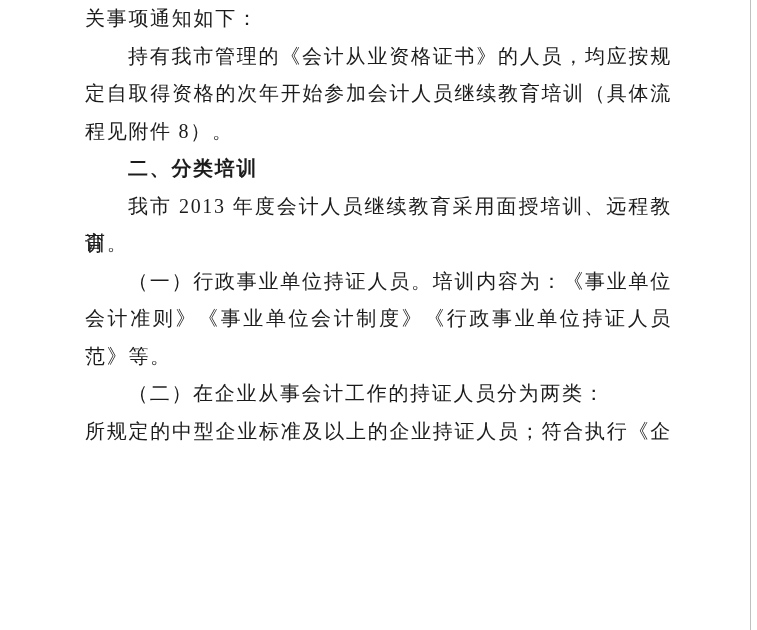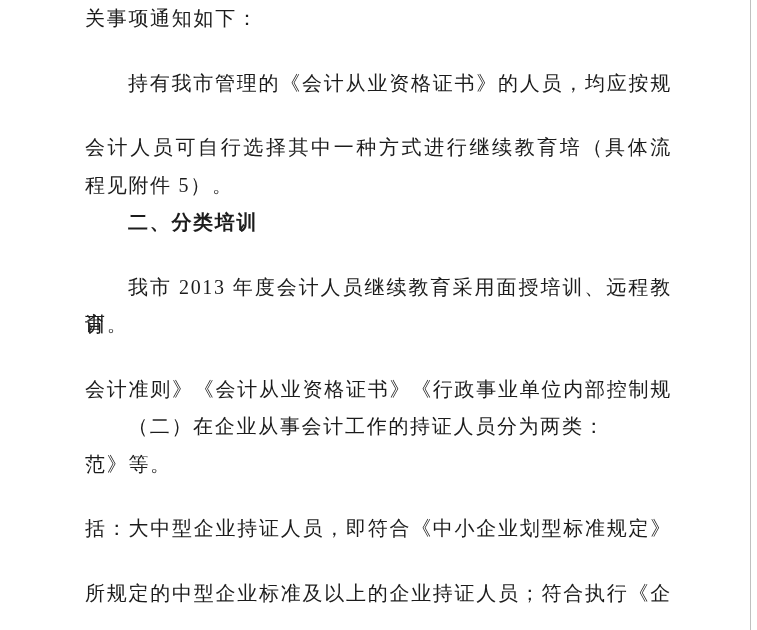--- a/index.html
+++ b/index.html
@@ -28,21 +28,20 @@
     font-size: 20px;
     letter-spacing: 1.7px;
     white-space: nowrap;
     font-family: "Liberation Serif", serif;
   }
   .line.justify {
     white-space: normal;
     text-align: justify;
     text-align-last: justify;
     text-justify: inter-character;
-    margin-top: 27px;
   }
   .line.indent {
     padding-left: 43px;
   }
   .line.indent.justify {
     padding-left: 0;
     text-indent: 43px;
   }
   .line.heading {
     font-family: "Liberation Sans", sans-serif;
@@ -58,26 +57,26 @@
     background: var(--rule-color, #c0c0c0);
   }
 </style>
 </head>
 <body style="--page-bg: #ffffff; --text-color: #1c1c1c; --rule-color: #c0c0c0;">
 
 <div class="doc-page">
   <div id="doc-lines">
       <div class="line">关事项通知如下：</div>
       <div class="line indent justify">持有我市管理的《会计从业资格证书》的人员，均应按规</div>
-      <div class="line justify">会计人员可自行选择其中一种方式进行继续教育培（具体流</div>
-      <div class="line">程见附件 5）。</div>
+      <div class="line justify">定自取得资格的次年开始参加会计人员继续教育培训（具体流</div>
+      <div class="line">程见附件 8）。</div>
       <div class="line heading indent">二、分类培训</div>
       <div class="line indent justify">我市 2013 年度会计人员继续教育采用面授培训、远程教育</div>
       <div class="line">训。</div>
-      <div class="line justify">会计准则》《会计从业资格证书》《行政事业单位内部控制规</div>
+      <div class="line indent justify">（一）行政事业单位持证人员。培训内容为：《事业单位</div>
+      <div class="line justify">会计准则》《事业单位会计制度》《行政事业单位持证人员</div>
+      <div class="line">范》等。</div>
       <div class="line indent">（二）在企业从事会计工作的持证人员分为两类：</div>
-      <div class="line">范》等。</div>
-      <div class="line justify">括：大中型企业持证人员，即符合《中小企业划型标准规定》</div>
       <div class="line justify">所规定的中型企业标准及以上的企业持证人员；符合执行《企</div>
     </div>
 </div>
 
 <div class="right-rule"></div>
 
 </body></html>

